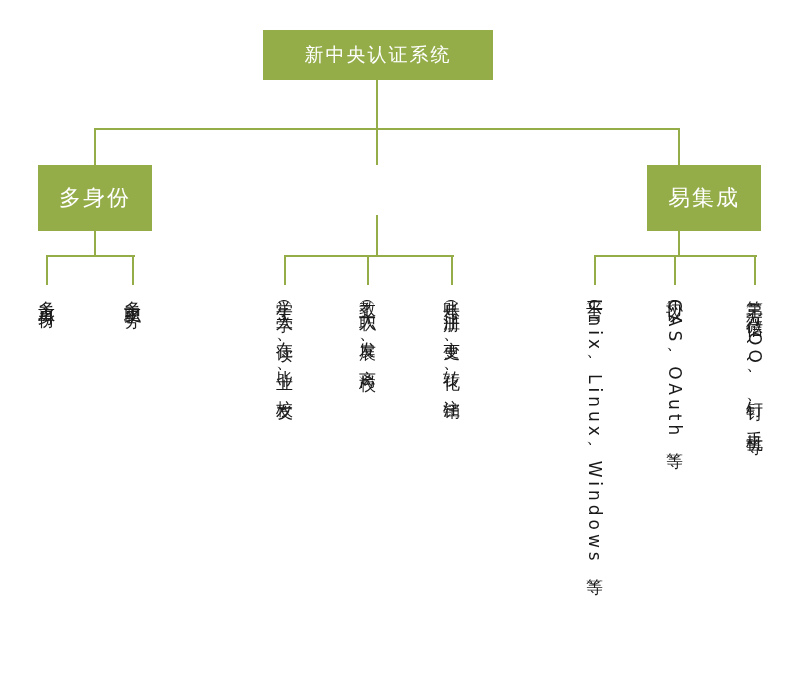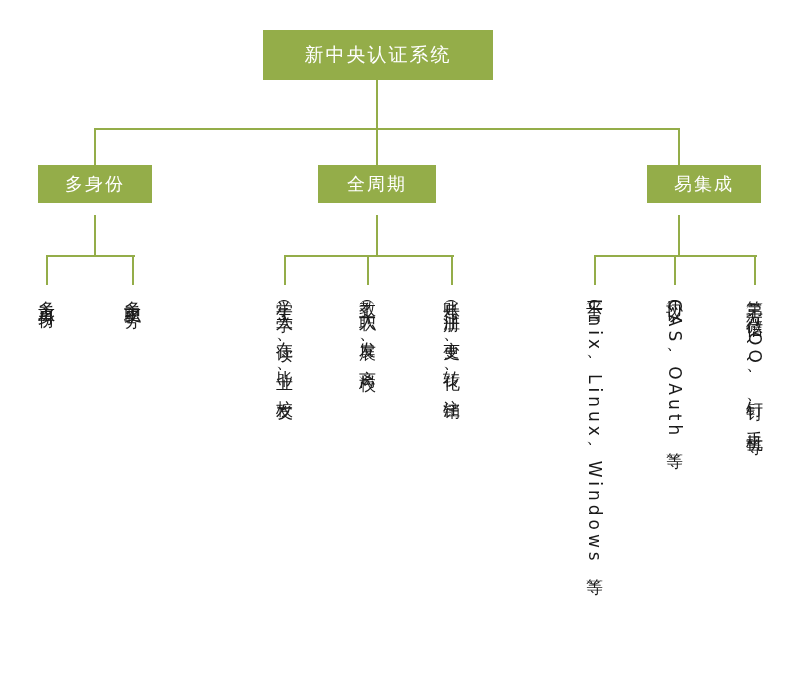--- a/index.html
+++ b/index.html
@@ -23,22 +23,22 @@
     justify-content: center;
     letter-spacing: 2px;
     white-space: nowrap;
   }
   .node.root {
     left: 263px; top: 30px;
     width: 230px; height: 50px;
     font-size: 19px;
   }
   .node.branch {
-    top: 165px; height: 38px;
-    font-size: 18px;
+    top: 165px; height: 66px;
+    font-size: 22px;
   }
   .node.b0 { left: 38px;  width: 114px; }
   .node.b1 { left: 318px; width: 118px; }
   .node.b2 { left: 647px; width: 114px; }
   .line {
     position: absolute;
     background: var(--green);
   }
   .leaf {
     position: absolute;
@@ -68,21 +68,20 @@
 
   <div class="node root">新中央认证系统</div>
 
   <div class="line" style="left:376px; top:80px;  width:2px;   height:48px;"></div>
   <div class="line" style="left:94px;  top:128px; width:586px; height:2px;"></div>
   <div class="line" style="left:94px;  top:128px; width:2px;   height:37px;"></div>
   <div class="line" style="left:376px; top:128px; width:2px;   height:37px;"></div>
   <div class="line" style="left:678px; top:128px; width:2px;   height:37px;"></div>
 
   <div class="node branch b0">多身份</div>
-  <div class="node branch b1">全周期</div>
   <div class="node branch b2">易集成</div>
 
   <div class="line" style="left:94px;  top:215px; width:2px;  height:40px;"></div>
   <div class="line" style="left:46px;  top:255px; width:89px; height:2px;"></div>
   <div class="line" style="left:46px;  top:255px; width:2px;  height:30px;"></div>
   <div class="line" style="left:132px; top:255px; width:2px;  height:30px;"></div>
 
   <div class="line" style="left:376px; top:215px; width:2px;   height:40px;"></div>
   <div class="line" style="left:284px; top:255px; width:170px; height:2px;"></div>
   <div class="line" style="left:284px; top:255px; width:2px;   height:30px;"></div>

